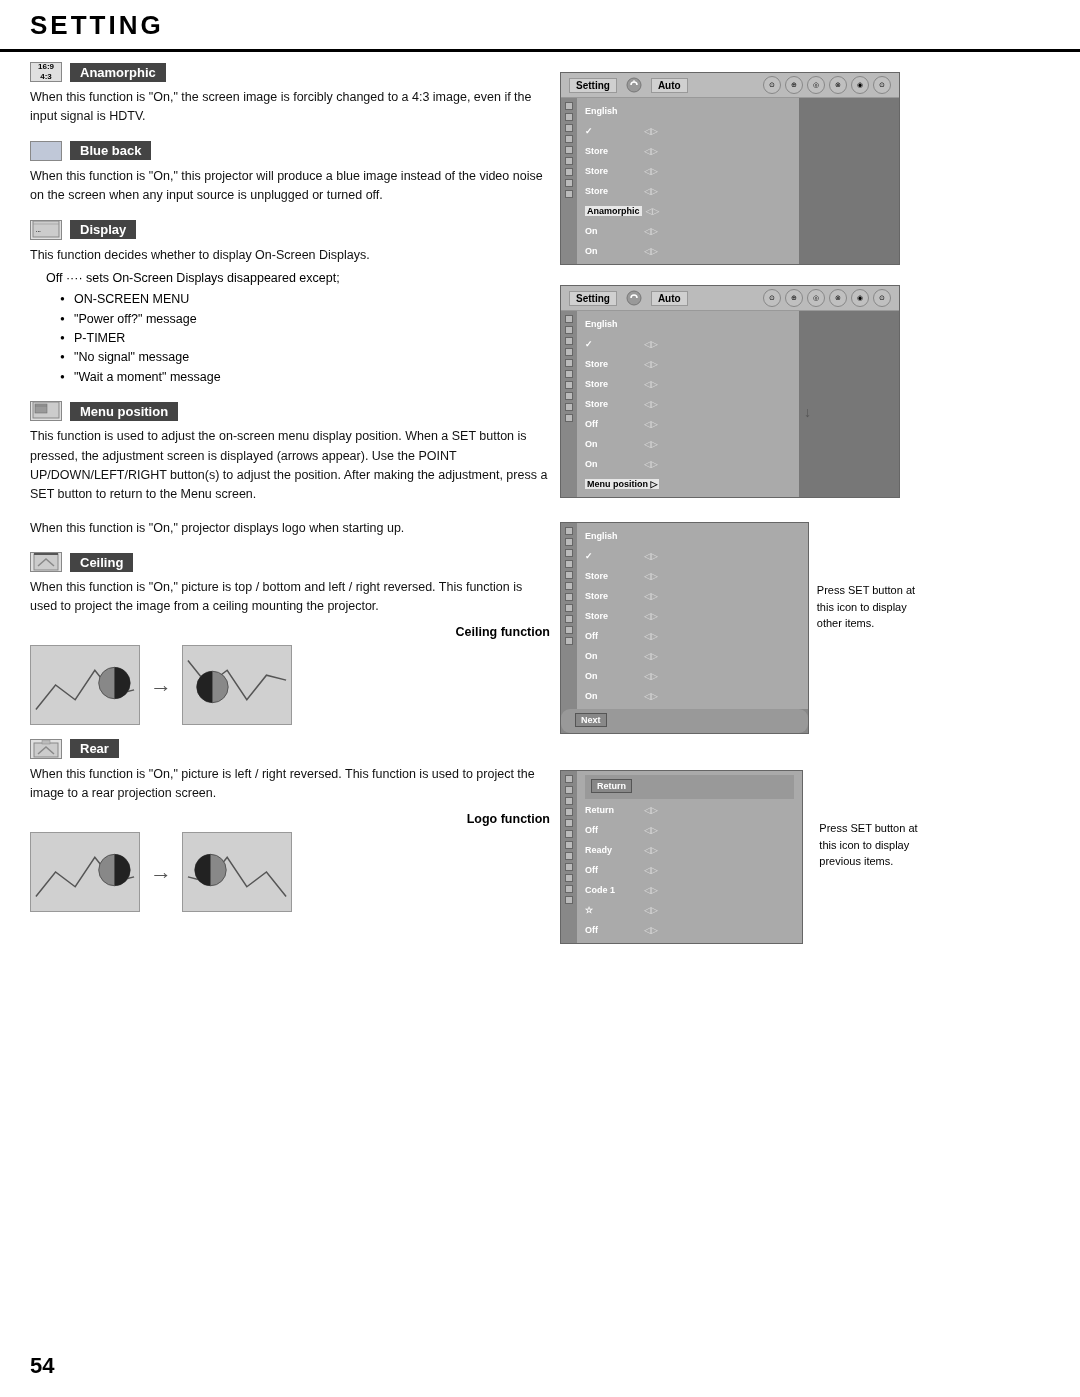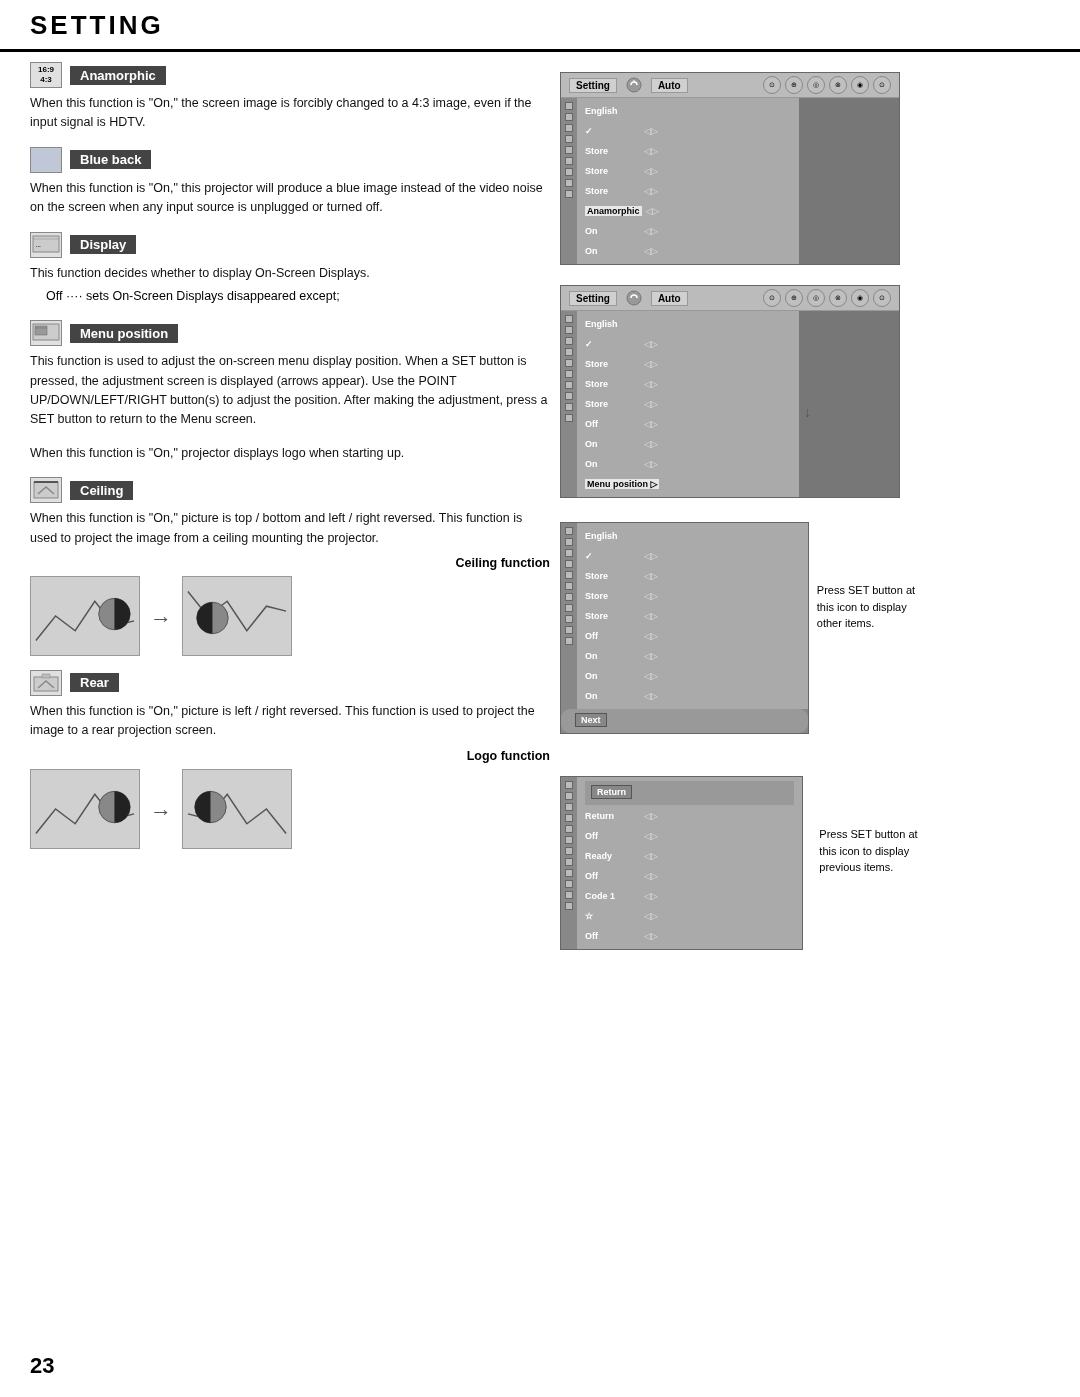--- a/index.html
+++ b/index.html
@@ -46,21 +46,21 @@
       margin-bottom: 14px;
     }
     .section-header {
       display: flex;
       align-items: center;
       gap: 8px;
       margin-bottom: 6px;
     }
     .section-icon {
       width: 32px;
-      height: 26px;
+      height: 20px;
       display: flex;
       align-items: center;
       justify-content: center;
       border: 1.5px solid #888;
       background: #e0e0e0;
       font-size: 9px;
       font-weight: bold;
       flex-shrink: 0;
     }
     .section-label {
@@ -264,20 +264,27 @@
           <svg width="28" height="20" viewBox="0 0 28 20">
               <rect x="1" y="1" width="26" height="16" fill="#ccc" stroke="#888" stroke-width="1"></rect>
               <line x1="1" y1="4" x2="27" y2="4" stroke="#888" stroke-width="0.5"></line>
               <text x="4" y="13" font-size="5" fill="#333">···</text>
             </svg>
         </div>
         <span class="section-label">Display</span>
       </div>
       <p class="section-text">This function decides whether to display On-Screen Displays.</p>
       <div class="indent-text">Off ···· sets On-Screen Displays disappeared except;</div>
+      <ul class="bullet-list">
+        <li>ON-SCREEN MENU</li>
+        <li>"Power off?" message</li>
+        <li>P-TIMER</li>
+        <li>"No signal" message</li>
+        <li>"Wait a moment" message</li>
+      </ul>
     </div>
 
     <div class="section">
       <div class="section-header">
         <div class="section-icon">
           <svg width="28" height="20" viewBox="0 0 28 20">
               <rect x="1" y="1" width="26" height="16" fill="#ccc" stroke="#888" stroke-width="1"></rect>
               <rect x="3" y="3" width="12" height="9" fill="#999" stroke="#666" stroke-width="0.5"></rect>
               <line x1="3" y1="5" x2="15" y2="5" stroke="#666" stroke-width="0.5"></line>
             </svg>
@@ -562,21 +569,21 @@
               </div>
           </div>
         </div>
         <div style="padding: 2px 0 3px 8px;background:#999;border-radius:9px;">
           <span class="ui-next-btn">Next</span>
         </div>
       </div>
       <div style="font-size:11px;line-height:1.5;width:155px;padding-top:60px;">Press SET button at this icon to display other items.</div>
     </div>
 
-    <div style="display:flex;align-items:flex-start;gap:16px;margin-top:22px;">
+    <div style="display:flex;align-items:flex-start;gap:16px;margin-top:16px;">
       <div class="ui-screenshot">
         <div style="display:flex;">
           <div style="width:16px;background:#888;display:flex;flex-direction:column;align-items:center;padding:4px 0;gap:3px;">
             <div style="width:8px;height:8px;background:#bbb;border:1px solid #666;"></div>
             <div style="width:8px;height:8px;background:#bbb;border:1px solid #666;"></div>
             <div style="width:8px;height:8px;background:#bbb;border:1px solid #666;"></div>
             <div style="width:8px;height:8px;background:#bbb;border:1px solid #666;"></div>
             <div style="width:8px;height:8px;background:#bbb;border:1px solid #666;"></div>
             <div style="width:8px;height:8px;background:#bbb;border:1px solid #666;"></div>
             <div style="width:8px;height:8px;background:#bbb;border:1px solid #666;"></div>
@@ -620,13 +627,13 @@
               </div>
           </div>
         </div>
       </div>
       <div style="font-size:11px;line-height:1.5;width:155px;padding-top:50px;">Press SET button at this icon to display previous items.</div>
     </div>
 
   </div>
 </div>
 
-<div class="page-number">23</div>
+<div class="page-number">54</div>
 
 </body></html>

